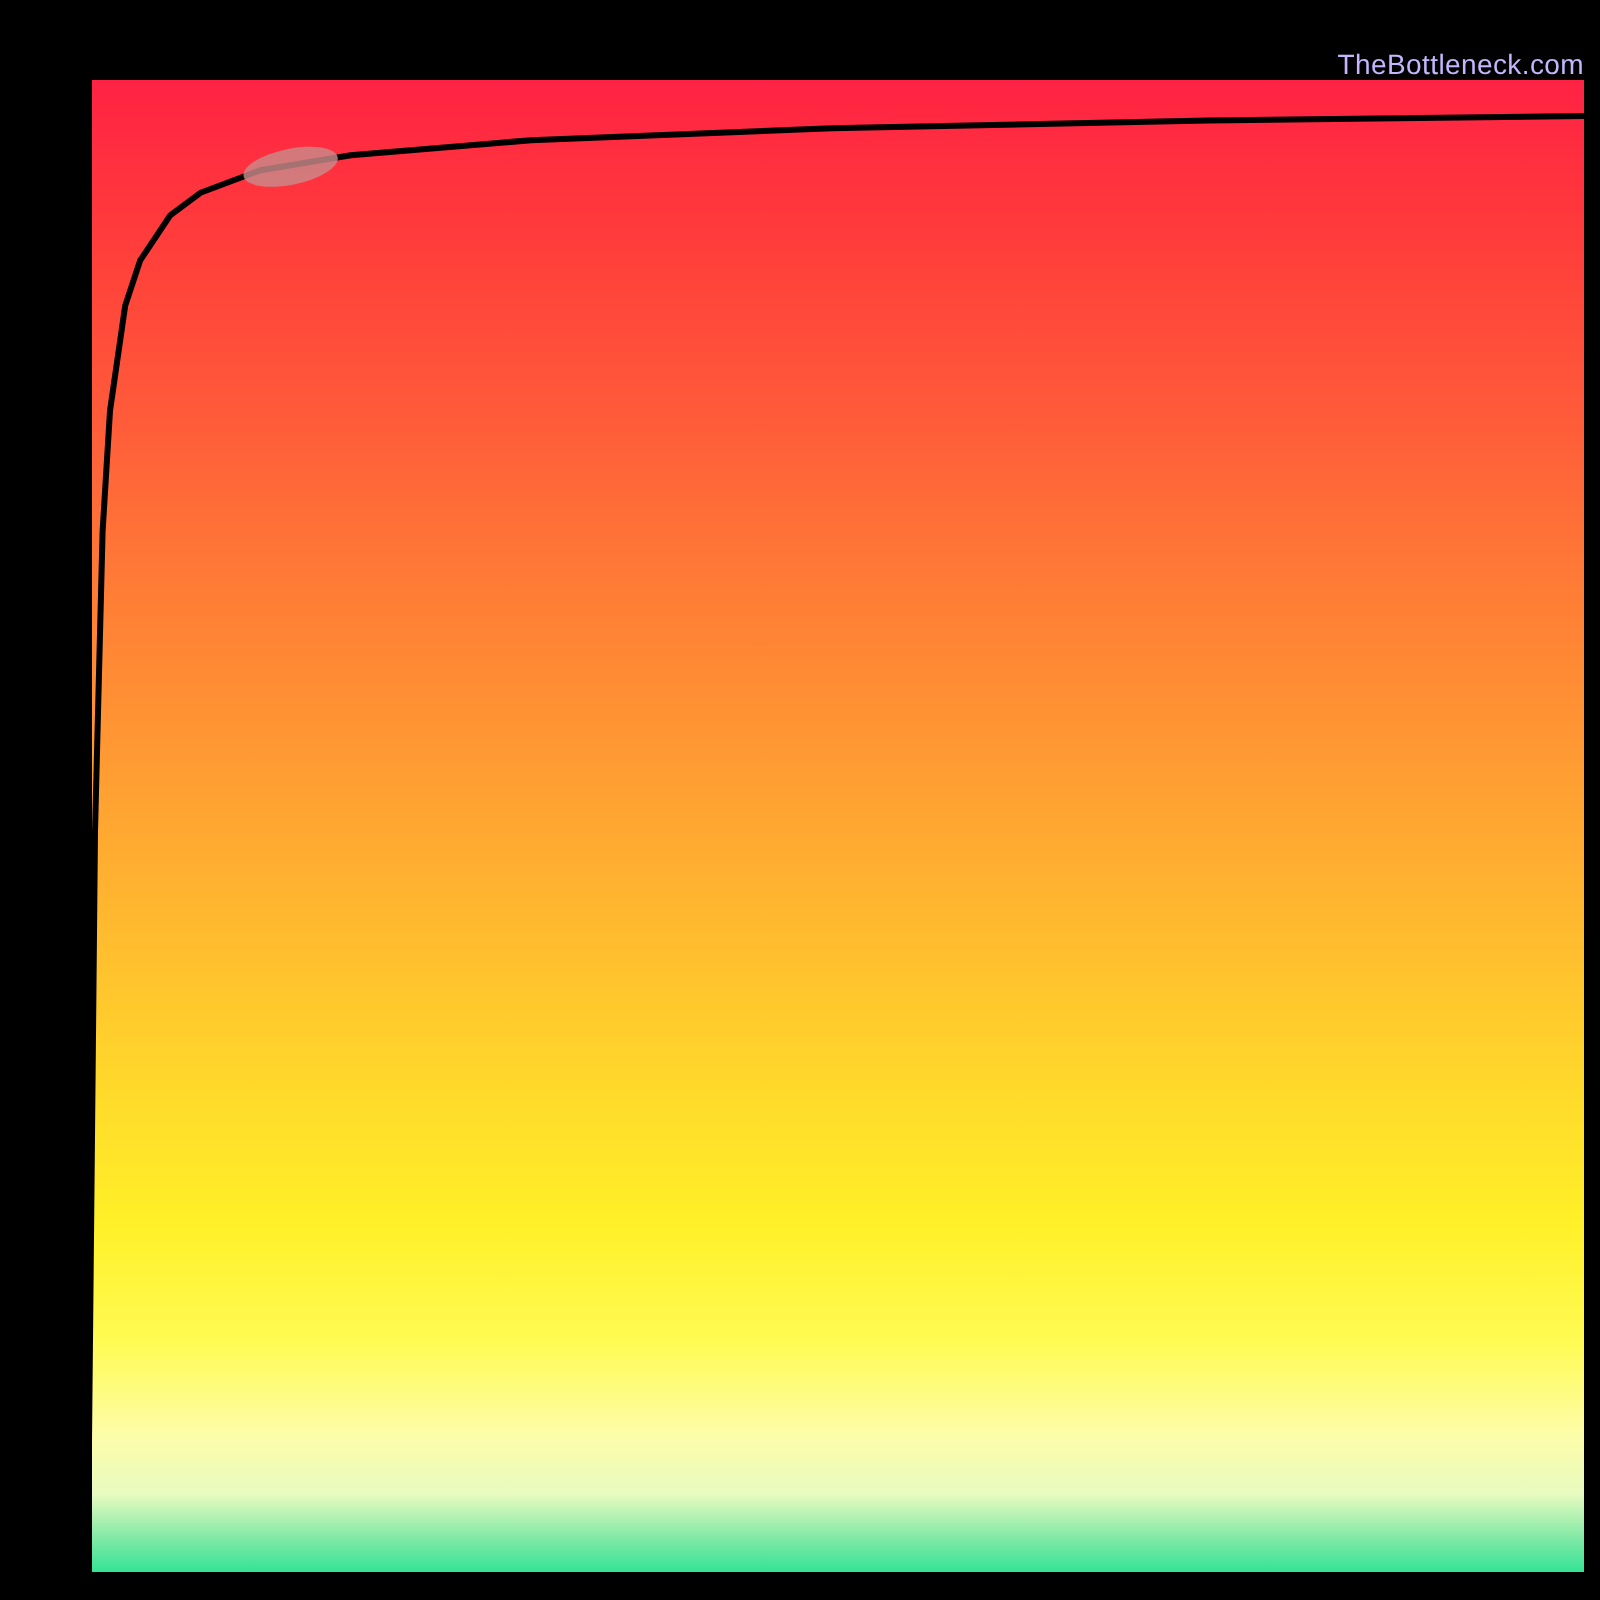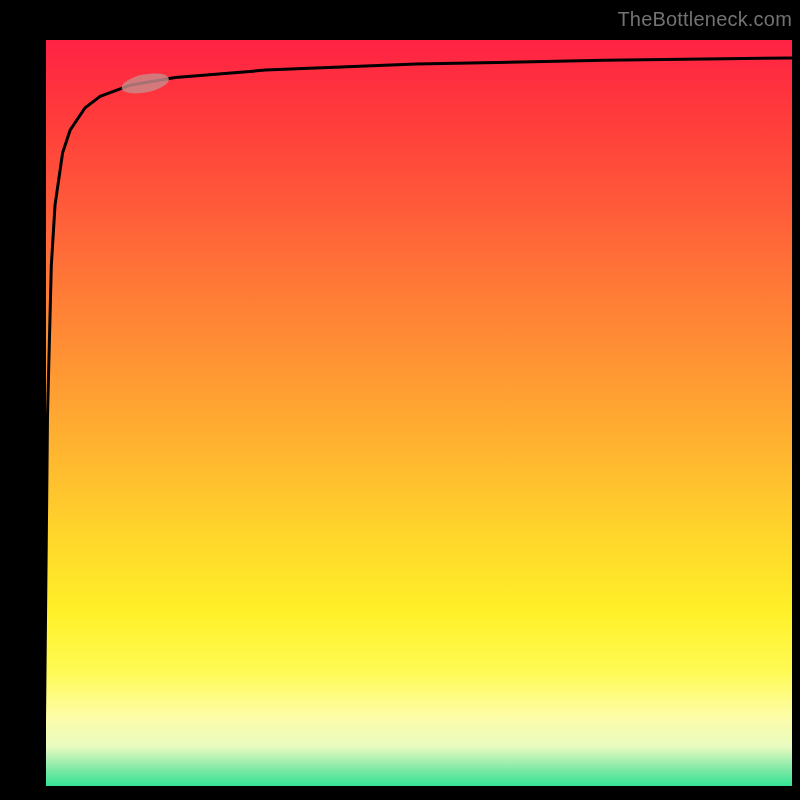--- a/index.html
+++ b/index.html
@@ -52,24 +52,24 @@
     height: 752px;
   }
   .axis-bottom {
     left: 40px;
     top: 786px; 
     width: 752px;
     height: 6px;
   }
   .watermark {
     position: absolute;
-    top: 8px;
+    top: 24px;
     right: 8px;
-    color: #737373;
-    font-size: 20px;
+    color: #c4b5fd;
+    font-size: 14px;
     letter-spacing: 0.2px;
   }
   svg.curve {
     position: absolute;
     left: 40px;
     top: 40px;
     width: 752px;
     height: 752px;
     overflow: visible;
   }

